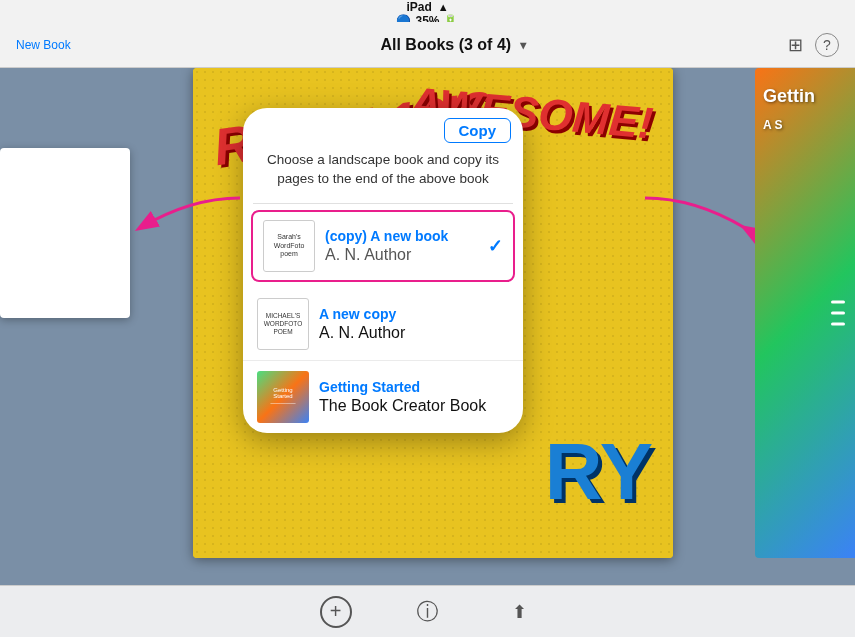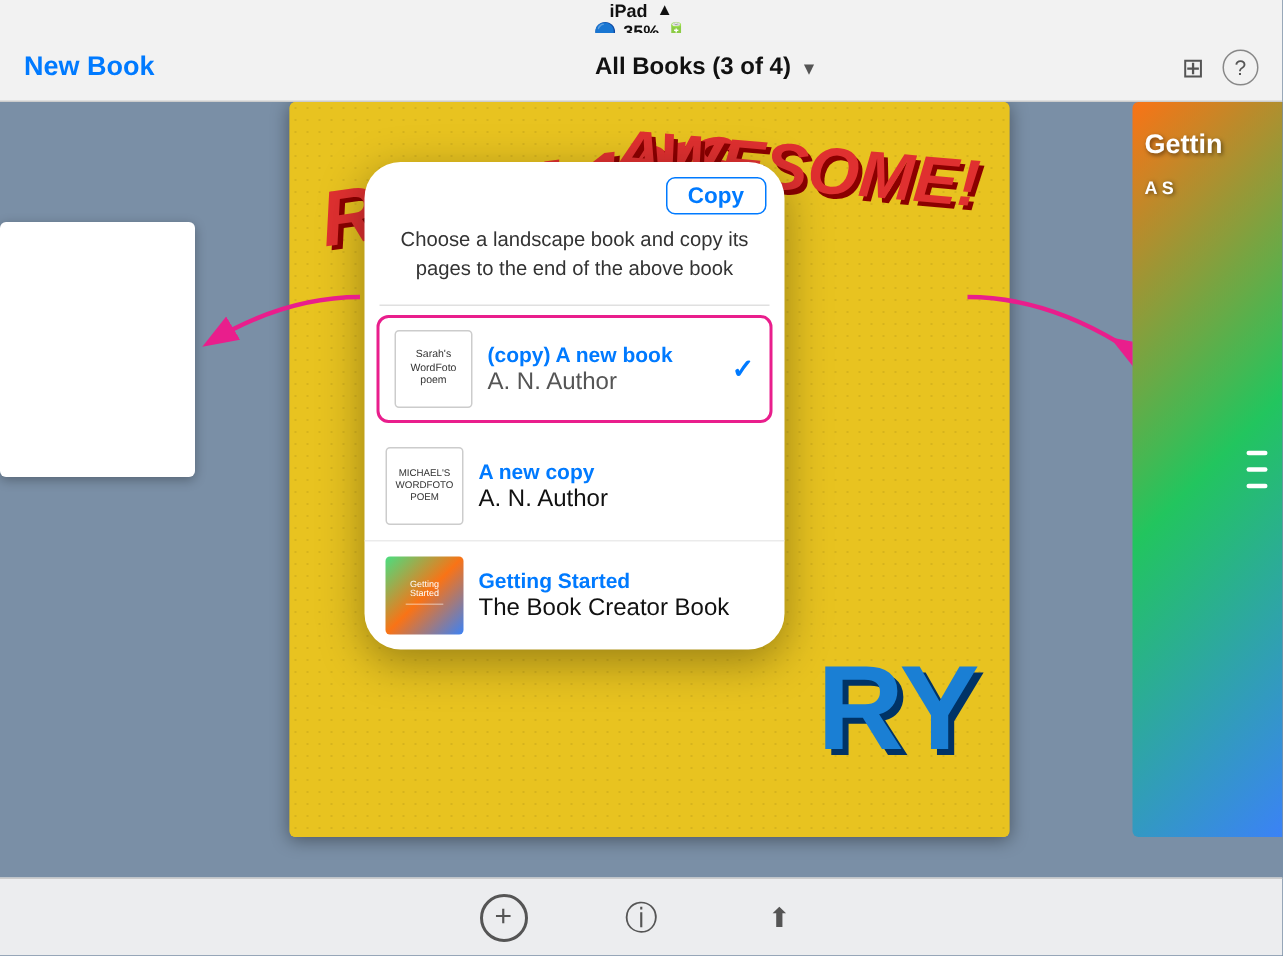--- a/index.html
+++ b/index.html
@@ -38,21 +38,21 @@
       top: 22px; left: 0; right: 0;
       height: 46px;
       background: #f2f2f2;
       display: flex;
       align-items: center;
       justify-content: space-between;
       padding: 0 16px;
       border-bottom: 1px solid #ccc;
       z-index: 100;
     }
-    .nav-left { font-size: 18px; color: #007aff; font-weight: 700; }
+    .nav-left { font-size: 12px; color: #007aff; font-weight: 400; }
     .nav-center { font-size: 16px; color: #111; font-weight: 600; display: flex; align-items: center; gap: 9px; margin-left: 48px; }
     .nav-right { display: flex; align-items: center; gap: 12px; }
     .grid-icon { font-size: 18px; color: #555; }
     .help-icon {
       width: 24px; height: 24px;
       border: 1.5px solid #888;
       border-radius: 50%;
       display: flex; align-items: center; justify-content: center;
       font-size: 14px; color: #555;
     }

